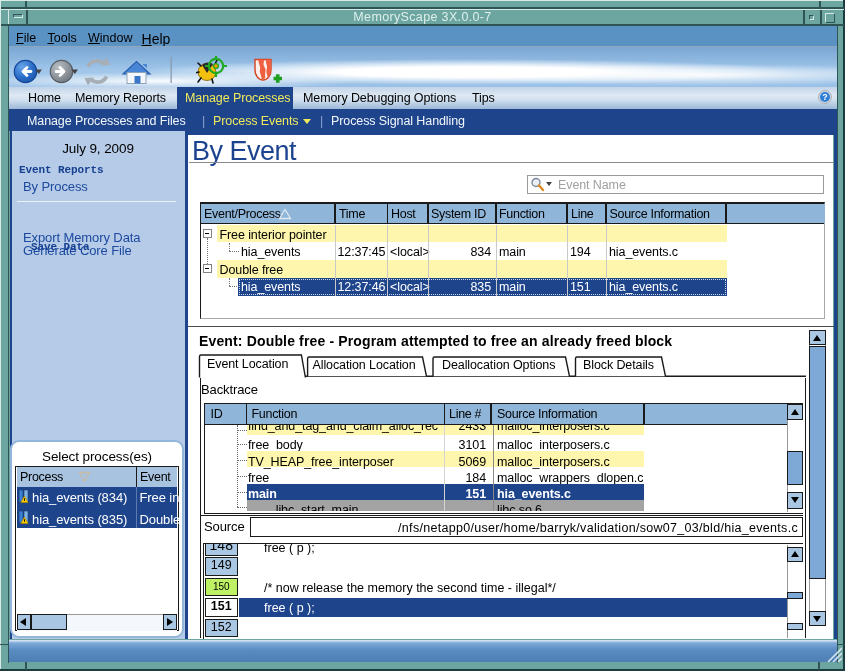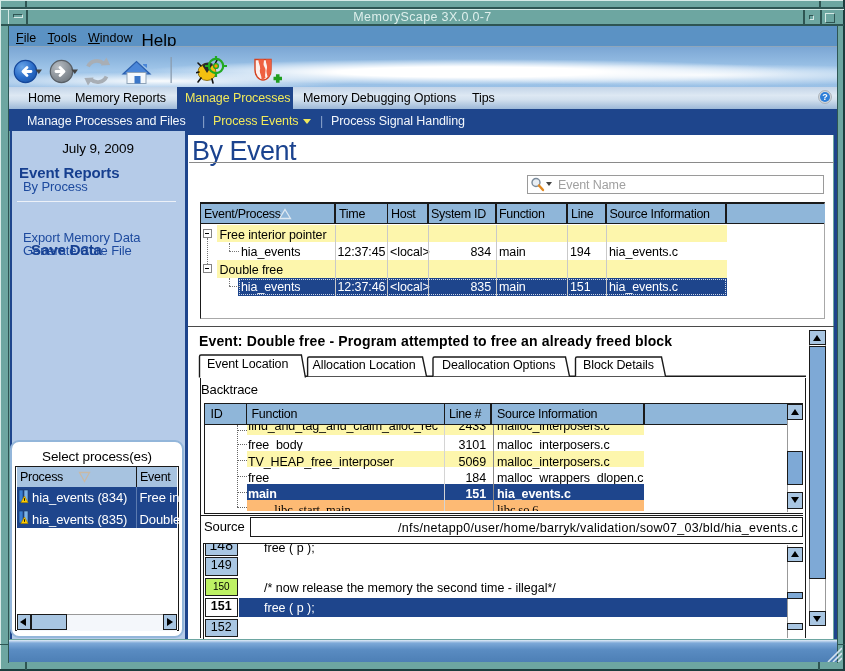--- a/index.html
+++ b/index.html
@@ -1,21 +1,21 @@
 <!DOCTYPE html>
 <html><head><meta charset="utf-8">
 <style>
 html,body{margin:0;padding:0;}
 body{width:845px;height:671px;overflow:hidden;font-family:"Liberation Sans",sans-serif;}
 .a{position:absolute;}
 #win{position:absolute;left:0;top:0;width:845px;height:671px;background:#6da6a1;}
 .tx{font-size:12.5px;letter-spacing:-0.1px;white-space:nowrap;}
 .hcell{font-size:12.5px;letter-spacing:-0.3px;white-space:nowrap;color:#000;}
 .lnk{color:#1d4a9e;font-size:13px;letter-spacing:-0.1px;white-space:nowrap;}
-.bldlnk{color:#163f8f;font-weight:bold;font-size:15px;letter-spacing:-0.1px;white-space:nowrap;}
+.bldlnk{color:#163f8f;font-weight:bold;font-size:11px;letter-spacing:-0.1px;white-space:nowrap;font-family:Liberation Mono, monospace;}
 .sbb{background:#a9c6e2;border:1px solid #1a1a1a;box-sizing:border-box;}
 .arrU{width:0;height:0;border-left:4px solid transparent;border-right:4px solid transparent;border-bottom:6px solid #000;}
 .arrD{width:0;height:0;border-left:4px solid transparent;border-right:4px solid transparent;border-top:6px solid #000;}
 .arrL{width:0;height:0;border-top:4px solid transparent;border-bottom:4px solid transparent;border-right:6px solid #000;}
 .arrR{width:0;height:0;border-top:4px solid transparent;border-bottom:4px solid transparent;border-left:6px solid #000;}
 </style></head>
 <body>
 <div id="win">
 
 <div class="a" style="left:0;top:0;width:845px;height:1px;background:#d8ebe8;"></div>
@@ -45,21 +45,21 @@
 
 <div class="a" style="left:0;top:643.5px;width:8px;height:1.5px;background:#2e5553;"></div>
 <div class="a" style="left:837px;top:643.5px;width:8px;height:1.5px;background:#2e5553;"></div>
 <div class="a" style="left:25px;top:662px;width:1.5px;height:8px;background:#2e5553;"></div>
 <div class="a" style="left:818px;top:662px;width:1.5px;height:8px;background:#2e5553;"></div>
 
 <div class="a" style="left:9px;top:25.5px;width:827.5px;height:22px;background:#5b92c4;">
   <span class="a" style="left:7px;top:5.5px;font-size:12.5px;color:#000;"><u>F</u>ile</span>
   <span class="a" style="left:38.5px;top:5.5px;font-size:12.5px;color:#000;"><u>T</u>ools</span>
   <span class="a" style="left:79px;top:5.5px;font-size:12.5px;color:#000;"><u>W</u>indow</span>
-  <span class="a" style="left:132.5px;top:5.5px;font-size:17px;color:#000;"><u>H</u>elp</span>
+  <span class="a" style="left:132.5px;top:5.5px;font-size:14px;color:#000;"><u>H</u>elp</span>
 </div>
 
 <div class="a" style="left:9px;top:46px;width:827.5px;height:40.5px;background:linear-gradient(180deg,#7aa5d3 0%,#8fb8e0 35%,#a2c7ea 60%,#99c0e6 100%);">
   <div class="a" style="left:0;top:0;width:827.5px;height:40.5px;background:radial-gradient(ellipse 330px 13px at 460px 26px,rgba(255,255,255,1) 40%,rgba(255,255,255,0) 100%),radial-gradient(ellipse 200px 9px at 150px 35px,rgba(255,255,255,0.95),rgba(255,255,255,0) 100%),radial-gradient(ellipse 260px 11px at 690px 29px,rgba(255,255,255,0.9),rgba(255,255,255,0) 100%);"></div>
   <div class="a" style="left:0;top:0;width:827.5px;height:1px;background:#8fa6bb;"></div>
 </div>
 <svg class="a" style="left:9px;top:46px;" width="300" height="40" viewBox="0 0 300 40">
   <defs>
     <radialGradient id="gb" cx="0.35" cy="0.3" r="0.8">
           <stop offset="0" stop-color="#6aa6e8"></stop>
@@ -317,21 +317,21 @@
 <div class="a tx" style="left:248px;top:454.5px;color:#000;">TV_HEAP_free_interposer</div>
 <div class="a tx" style="left:452px;top:454.5px;width:34px;text-align:right;color:#000;">5069</div>
 <div class="a tx" style="left:497px;top:454.5px;color:#000;">malloc_interposers.c</div>
 <div class="a tx" style="left:248px;top:470.5px;color:#000;">free</div>
 <div class="a tx" style="left:452px;top:470.5px;width:34px;text-align:right;color:#000;">184</div>
 <div class="a tx" style="left:497px;top:470.5px;color:#000;">malloc_wrappers_dlopen.c</div>
 <div class="a" style="left:247px;top:483.8px;width:397px;height:16.3px;background:#1e458c;"></div>
 <div class="a tx" style="left:248px;top:487px;color:#fff;font-weight:bold;">main</div>
 <div class="a tx" style="left:452px;top:487px;width:34px;text-align:right;color:#fff;font-weight:bold;">151</div>
 <div class="a tx" style="left:497px;top:487px;color:#fff;font-weight:bold;">hia_events.c</div>
-<div class="a" style="left:247px;top:500.1px;width:397px;height:11px;background:#fdba74;overflow:hidden;font-family:Liberation Serif, serif;">
+<div class="a" style="left:247px;top:500.1px;width:397px;height:11px;background:#a3a3a3;overflow:hidden;">
       <div class="tx" style="position:absolute;left:15px;top:3px;color:#000;">__libc_start_main</div>
       <div class="tx" style="position:absolute;left:250px;top:3px;color:#000;">libc.so.6</div>
     </div>
 
 <div class="a" style="left:444px;top:425px;width:1px;height:86px;background:#d4d4d4;"></div>
 <div class="a" style="left:492.5px;top:425px;width:1px;height:86px;background:#8a8a8a;"></div>
 
 <div class="a" style="left:236.5px;top:425px;width:1px;height:82px;border-left:1px dotted #666;"></div>
 <div class="a" style="left:236.5px;top:429.5px;width:10px;height:1px;border-top:1px dotted #666;"></div>
 <div class="a" style="left:236.5px;top:443.5px;width:10px;height:1px;border-top:1px dotted #666;"></div>

